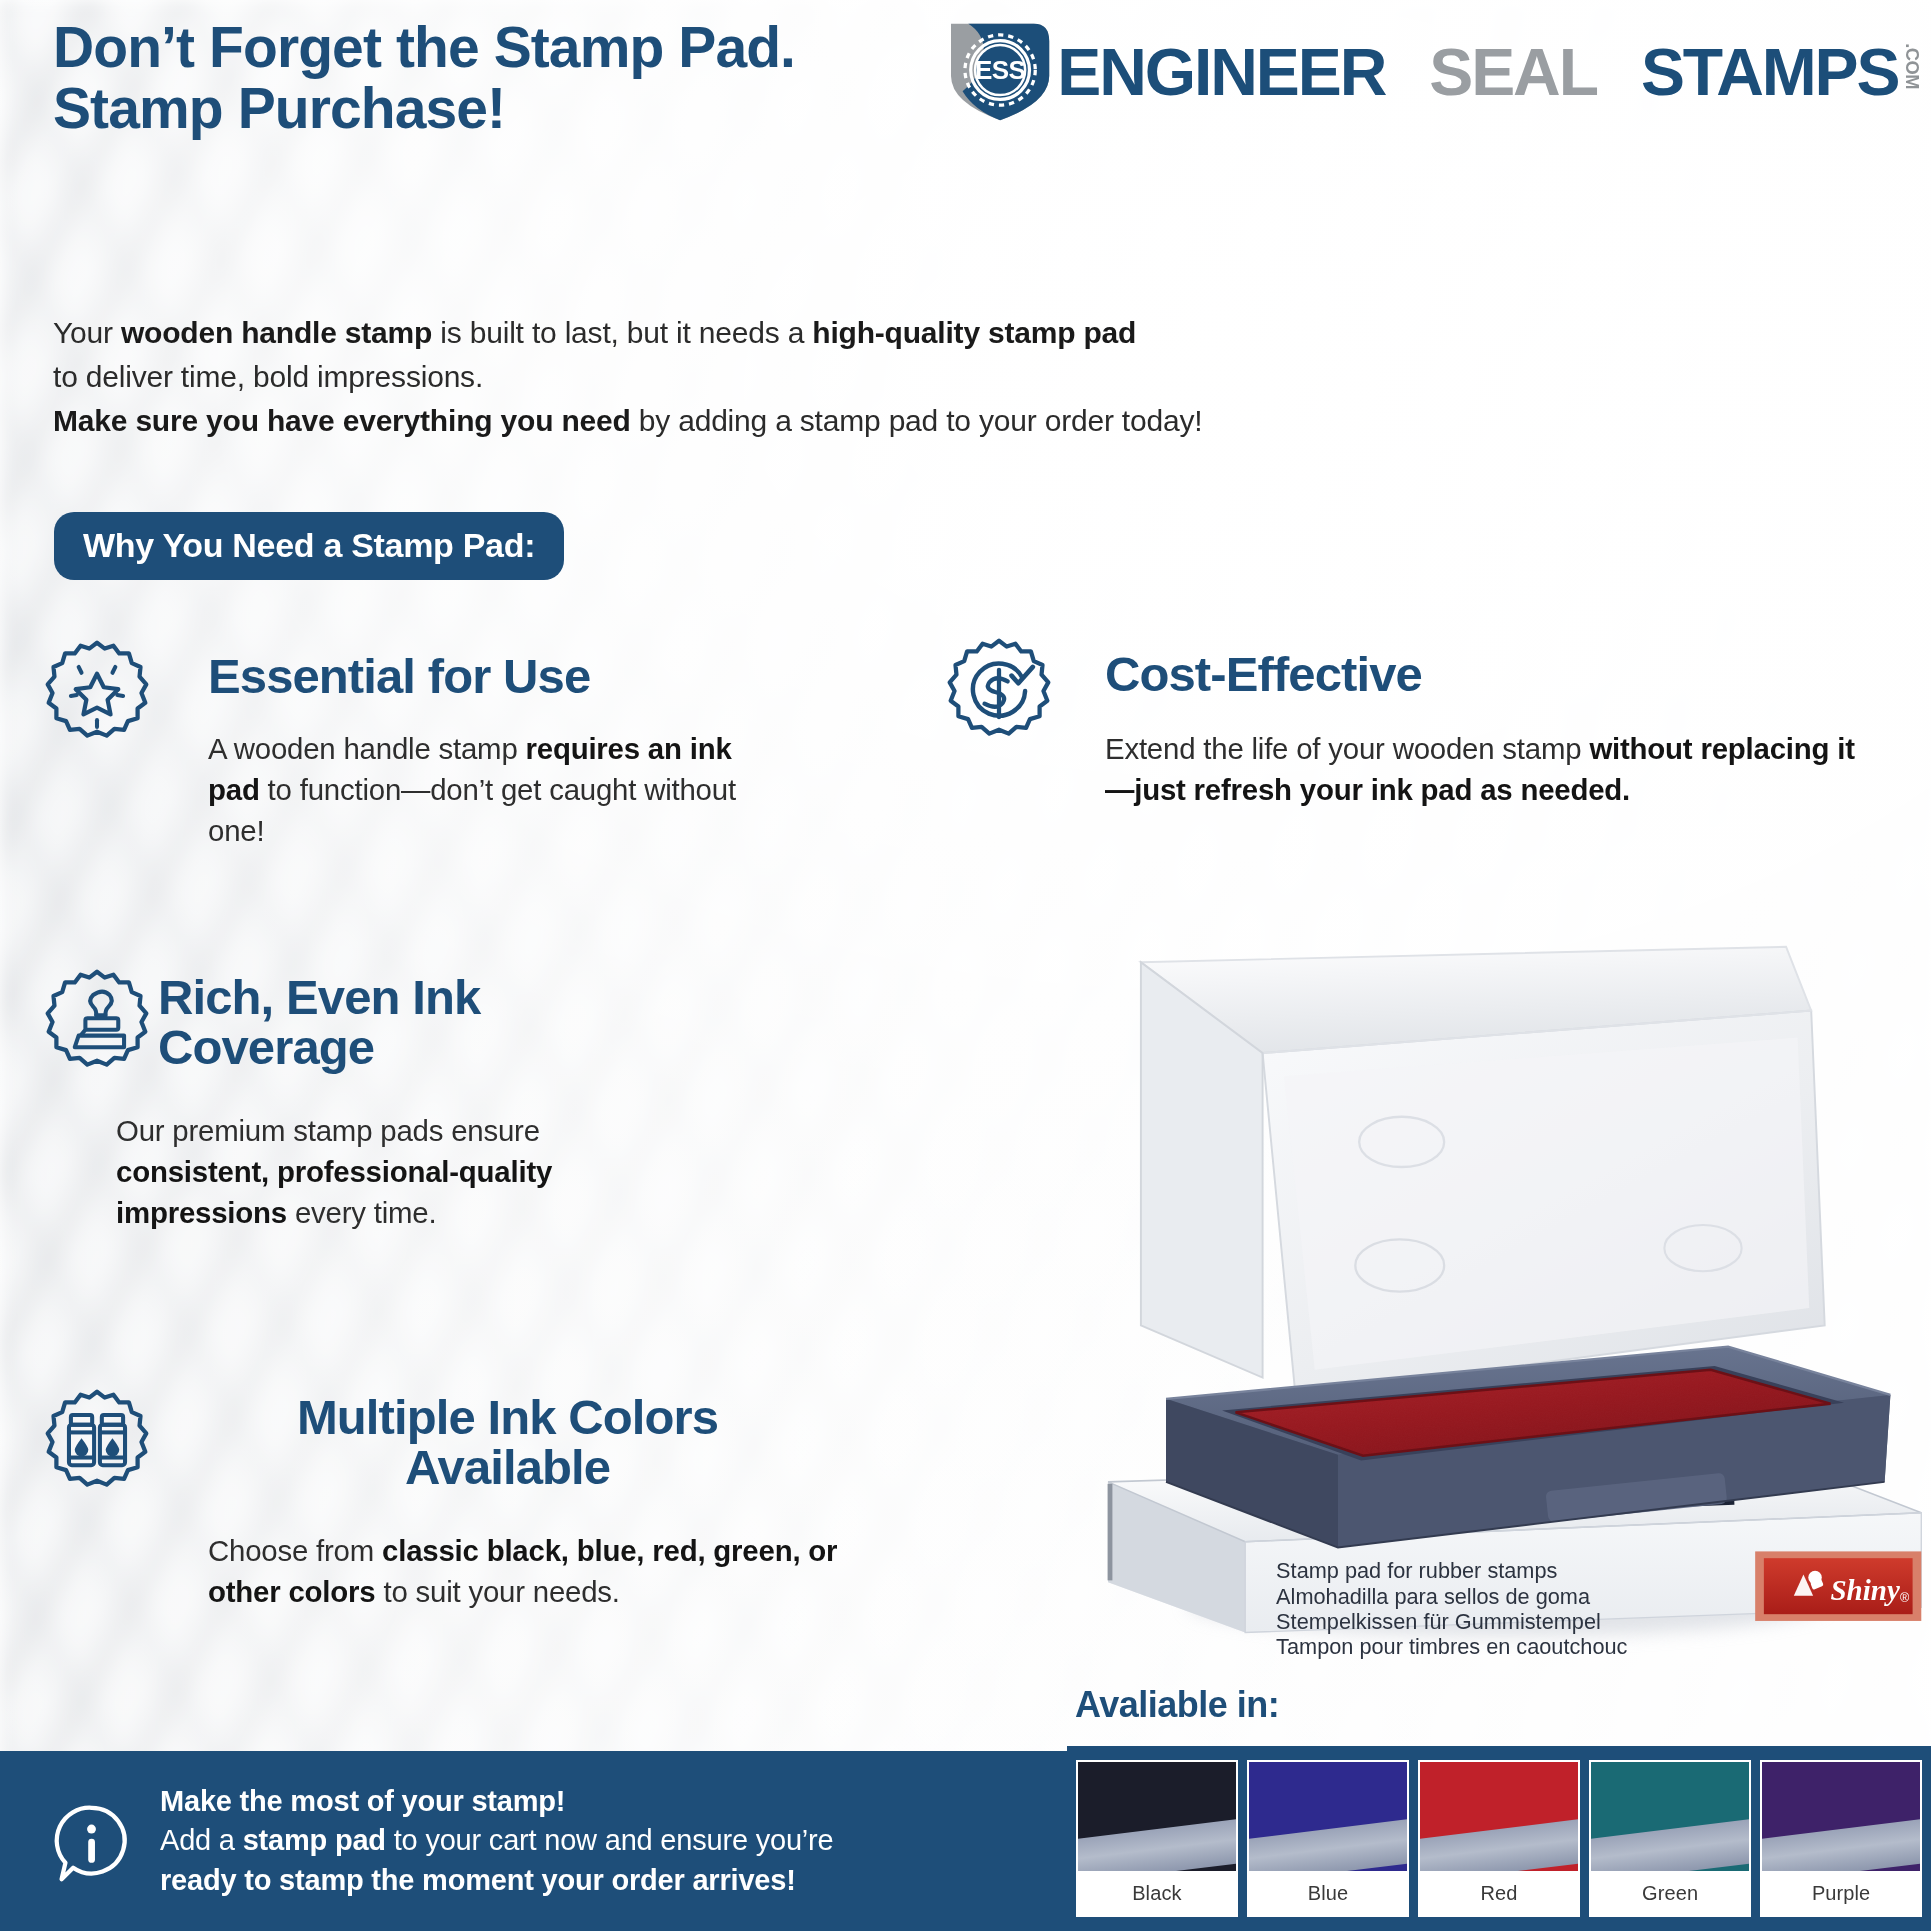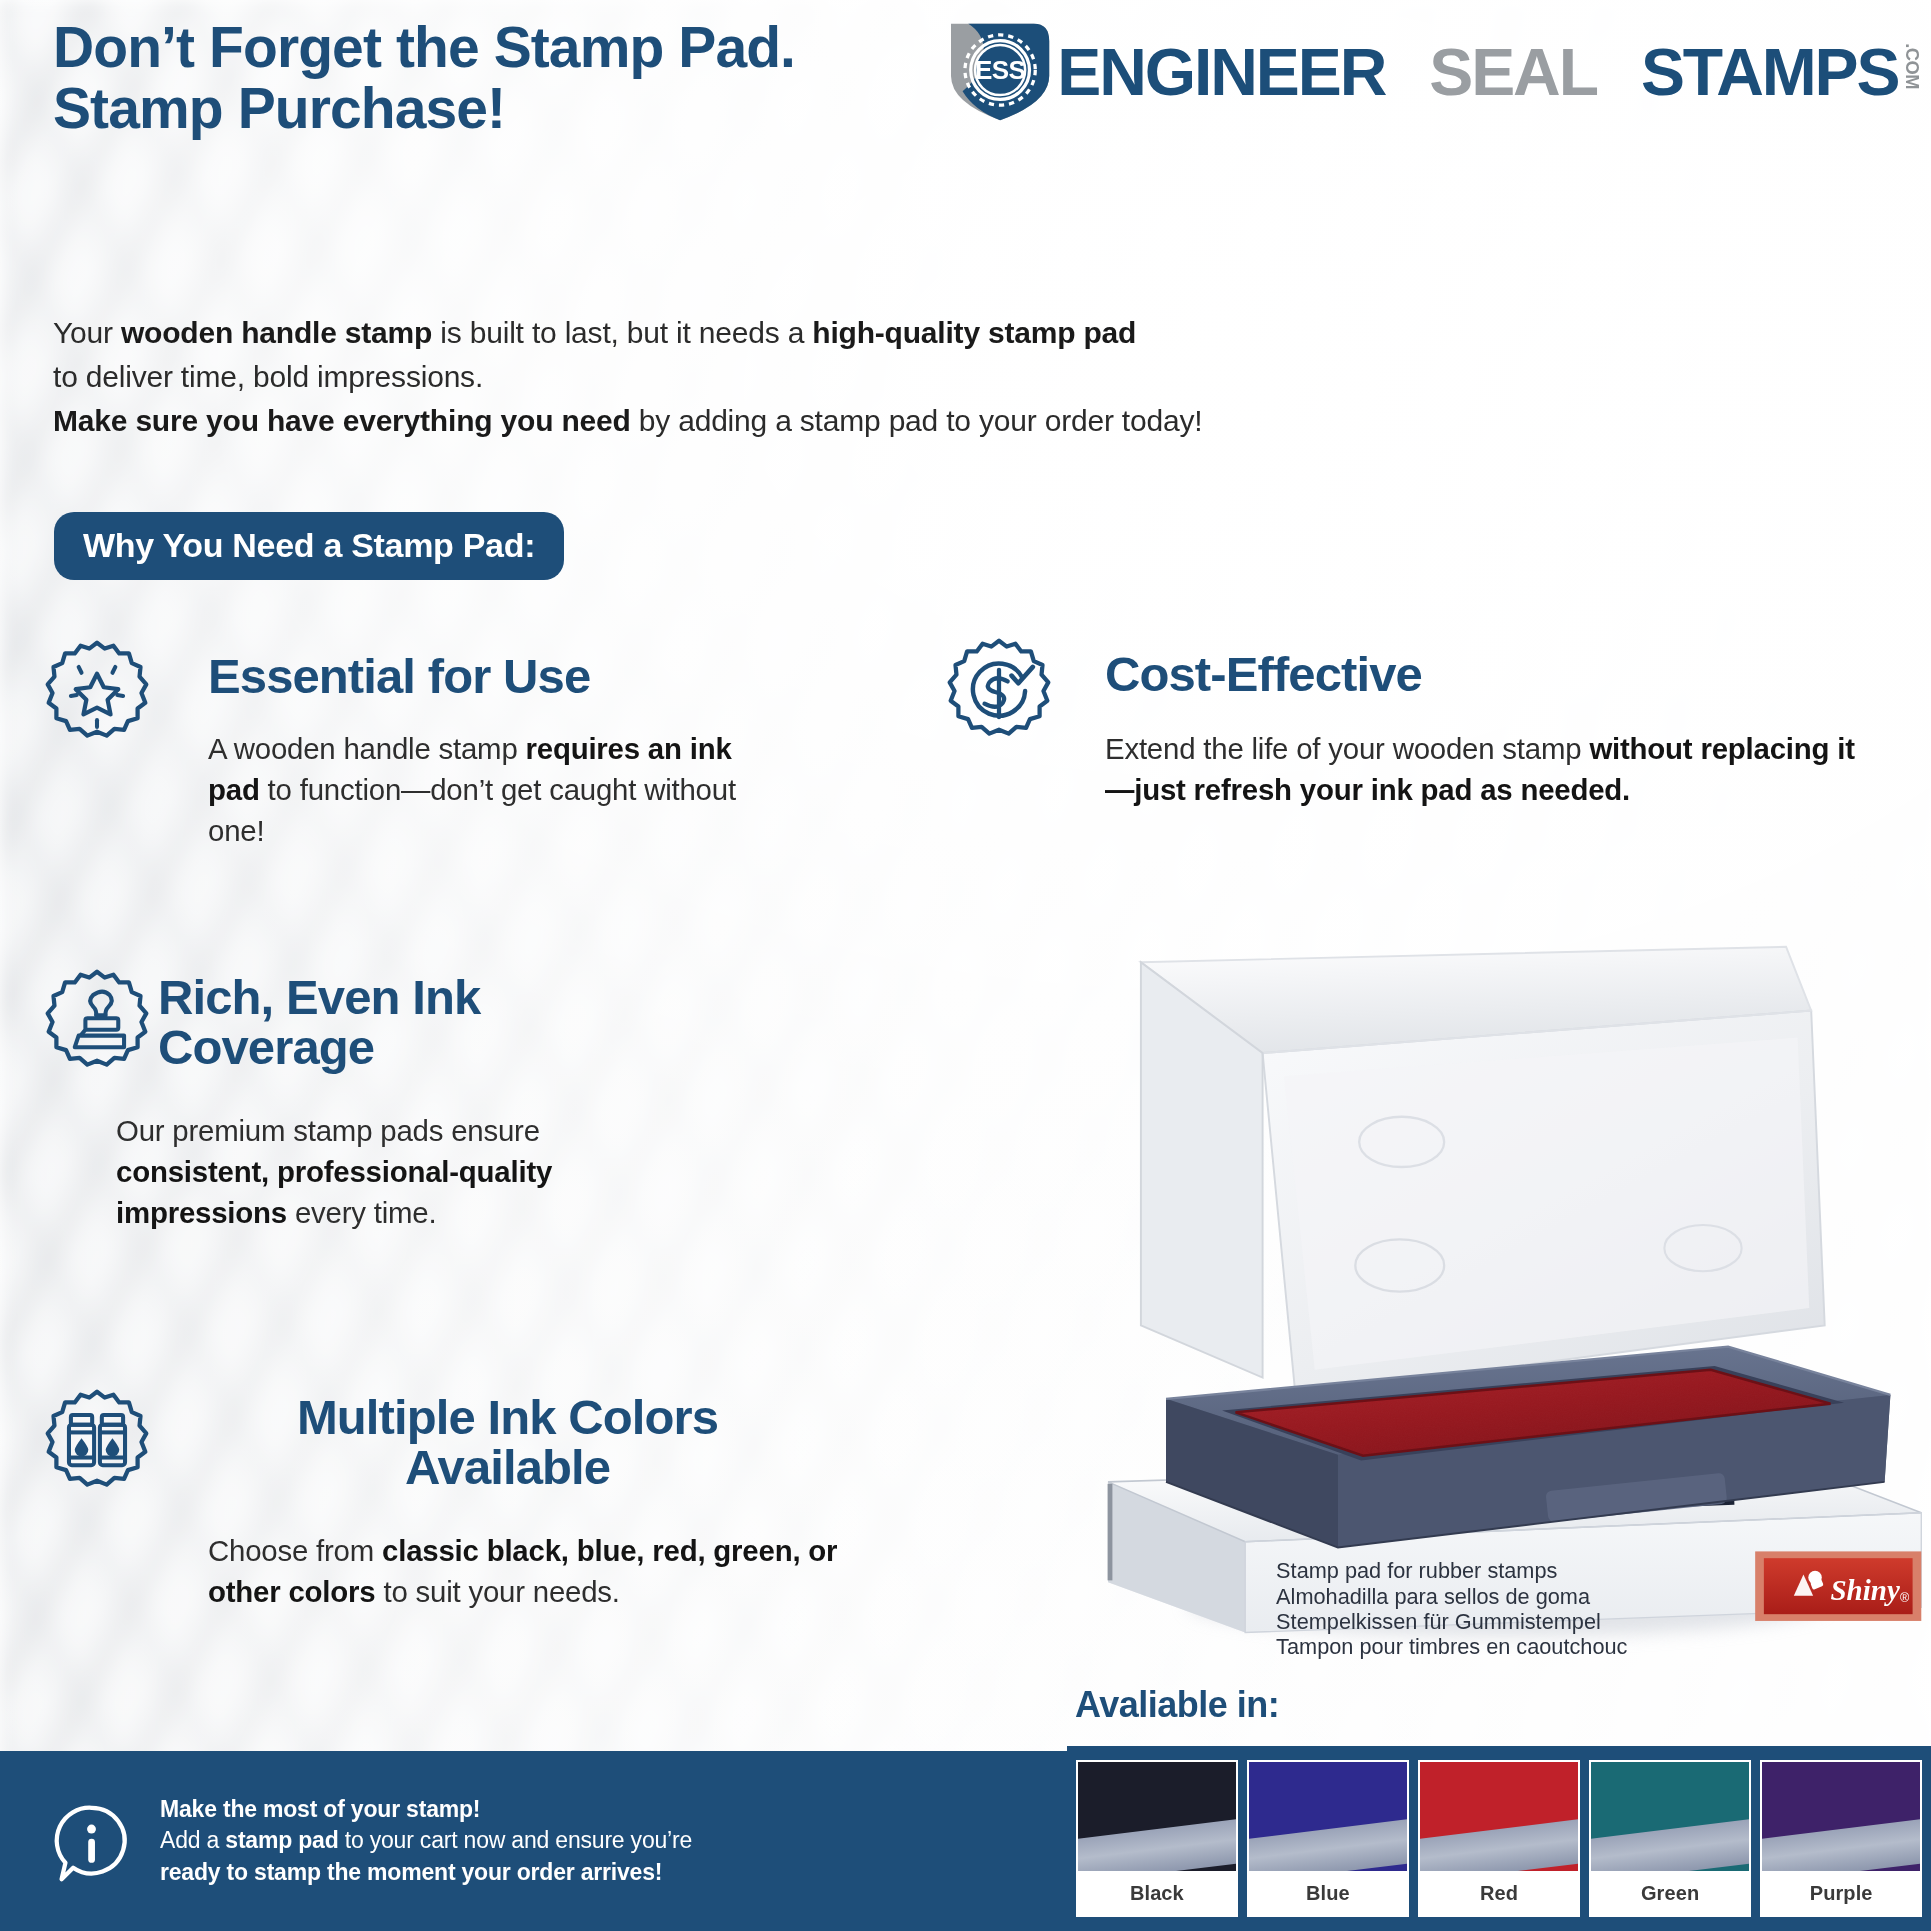--- a/index.html
+++ b/index.html
@@ -211,35 +211,34 @@
   .swatch-label {
     height: 44px;
     background: #ffffff;
     color: #3a3a3a;
     font-size: 20px;
     display: flex;
     align-items: center;
     justify-content: center;
     letter-spacing: 0.1px;
     flex: none;
-    font-weight: bold;
   }
 
   
   #cta {
     position: absolute;
     left: 0; top: 1751px;
     width: 1062px; height: 180px;
     z-index: 5;
     display: flex;
     align-items: center;
     padding-left: 50px;
   }
   #cta-icon { width: 83px; height: 83px; flex: none; margin-right: 27px; margin-top: 5.8px; }
-  #cta-text { color: #ffffff; font-size: 23px; line-height: 1.36; letter-spacing: -0.2px; }
+  #cta-text { color: #ffffff; font-size: 29px; line-height: 1.36; letter-spacing: -0.2px; }
   #cta-text .cta-strong { font-weight: 800; }
   #cta-text b { font-weight: 800; }
 </style>
 </head>
 <body>
 
 <div id="bg-texture"></div>
 <div id="bg-fade"></div>
 
 <div id="page">

